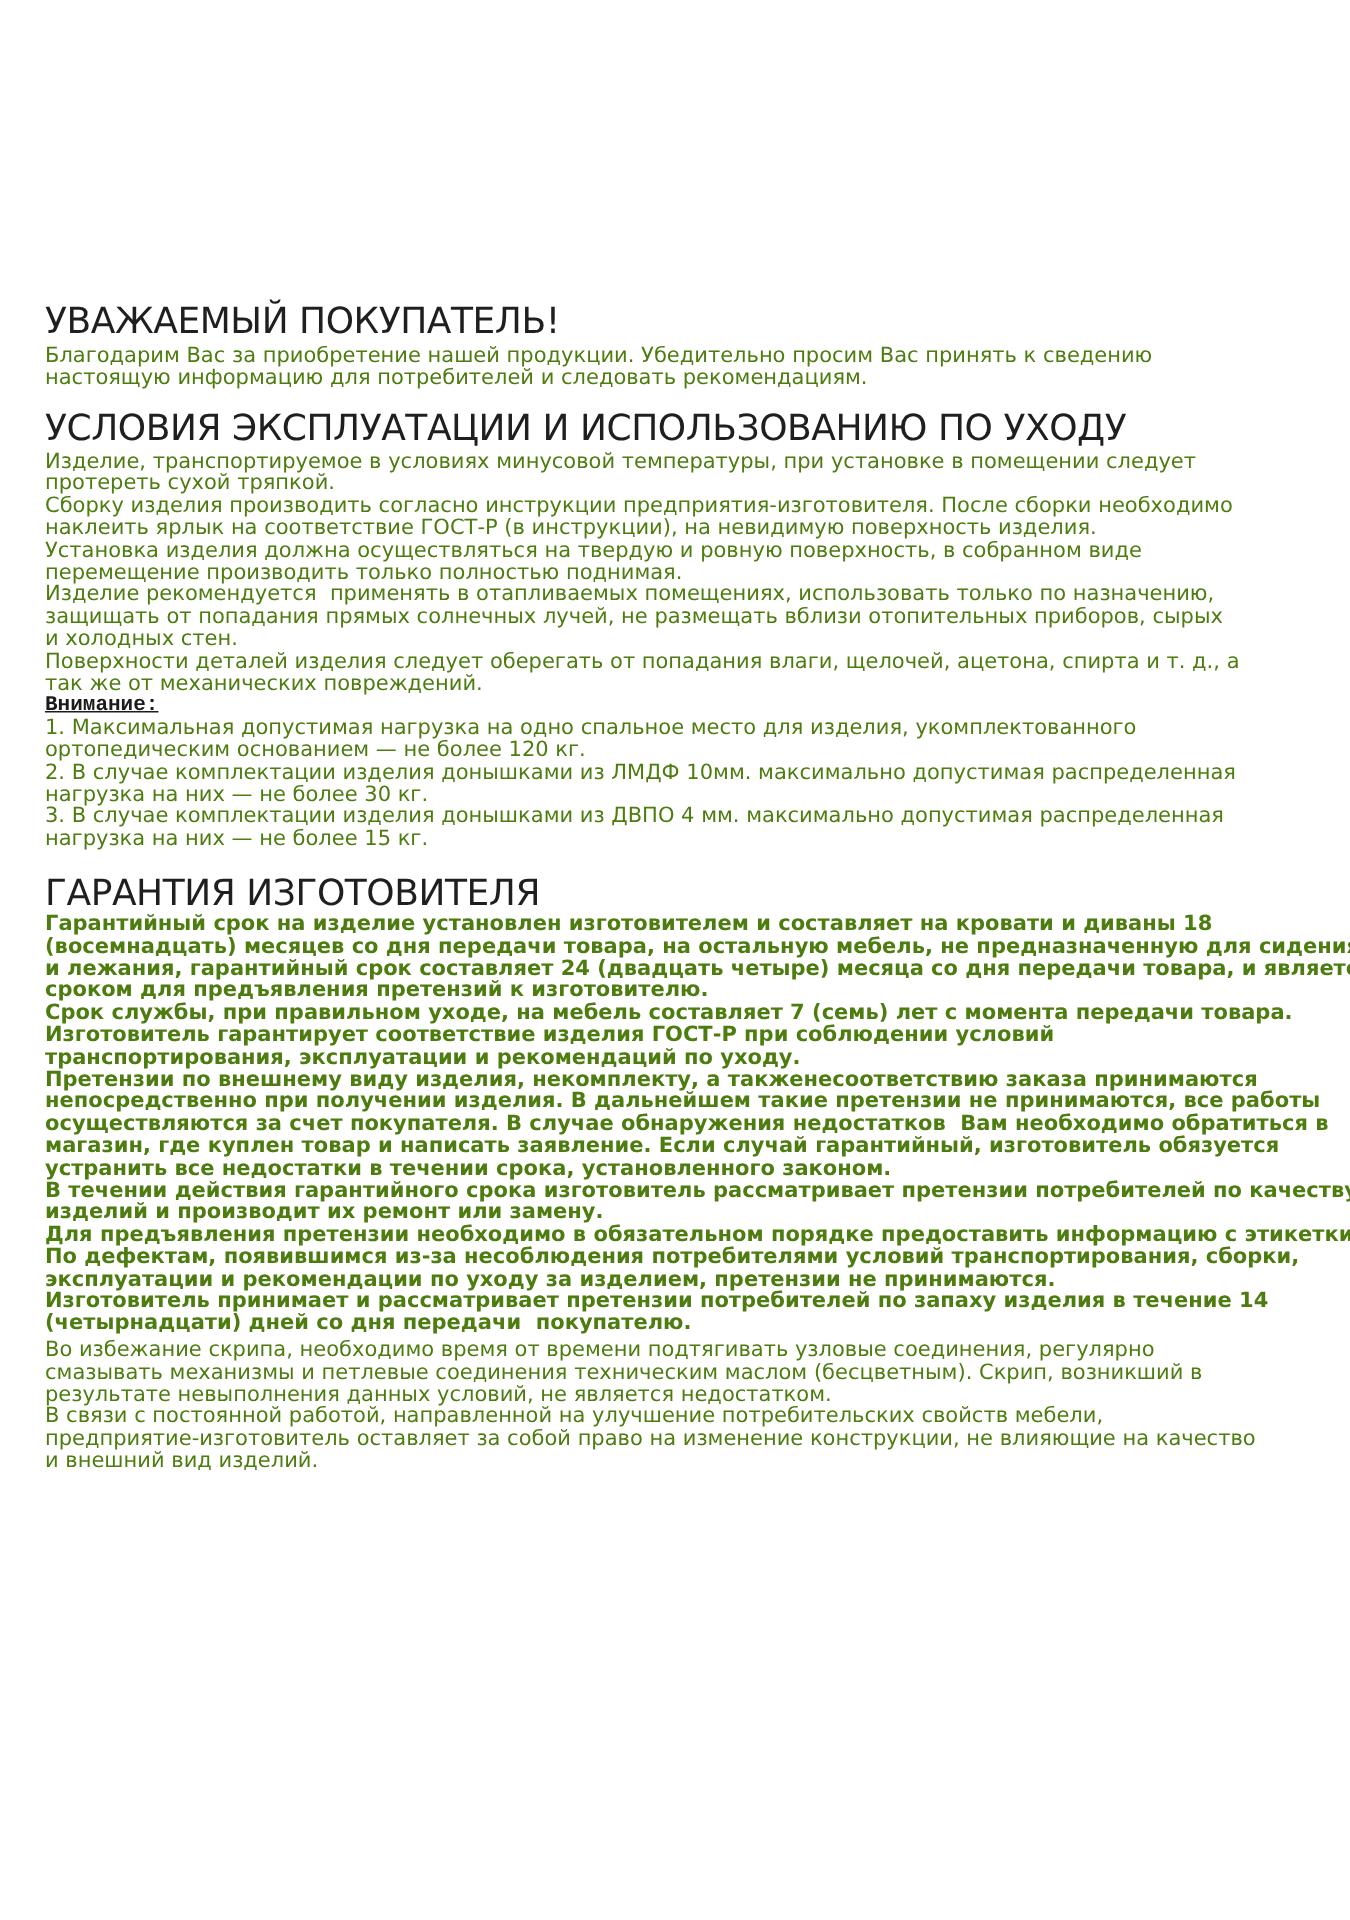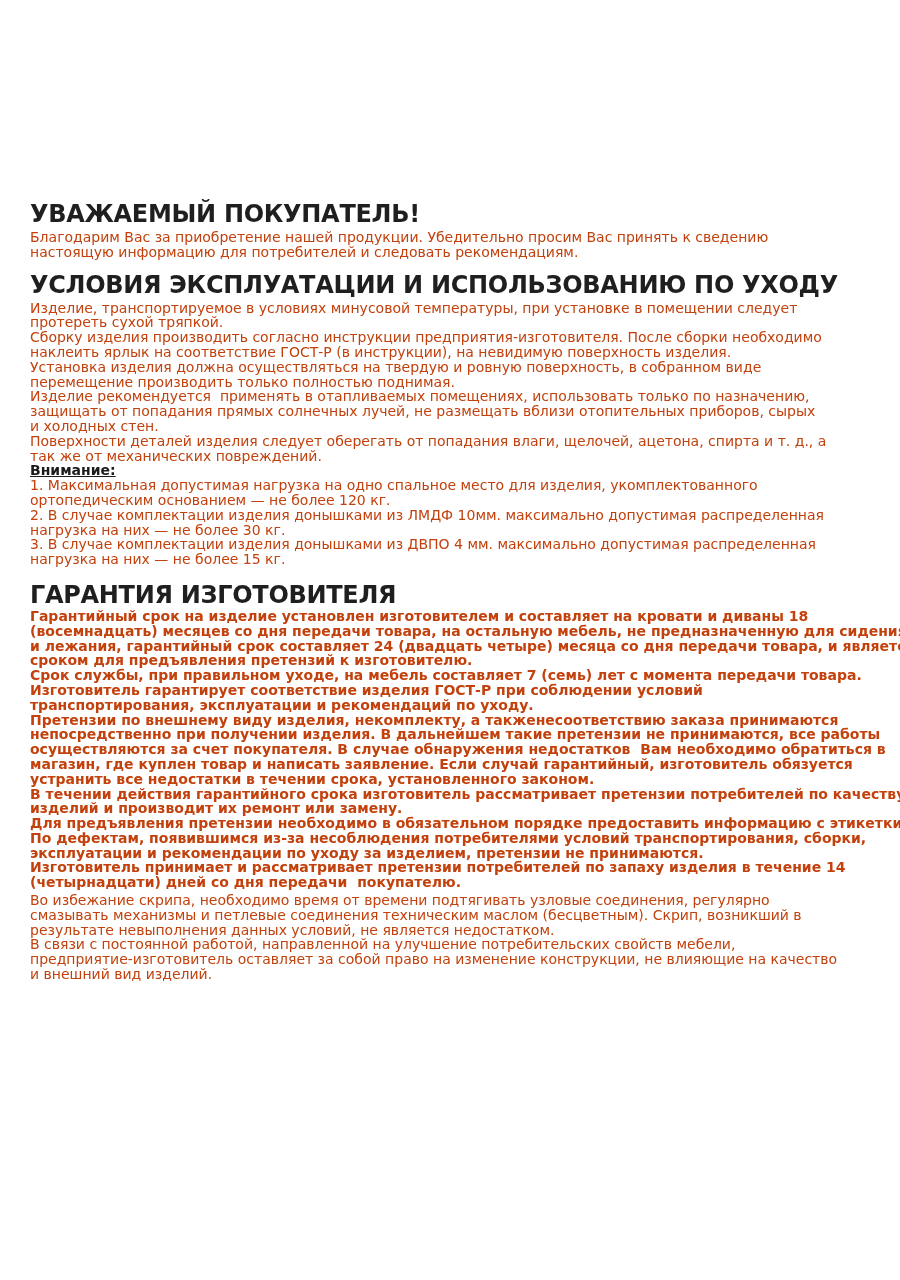--- a/index.html
+++ b/index.html
@@ -16,48 +16,49 @@
     overflow: hidden;
   }
   .doc {
     position: absolute;
     left: 30px;
     top: 201px;
     width: 848px;
   }
   .heading {
     font-size: 24px;
-    font-weight: 700;
+    font-weight: 400;
     line-height: 26px;
     letter-spacing: -0.3px;
     margin: 0;
     white-space: pre;
     color: #1f1f1f;
   }
   .body-text {
     font-size: 14px;
     line-height: 14.8px;
     margin: 0;
     white-space: pre;
-    color: #c2410c;
+    color: #4d7c0f;
   }
   .mt-p1     { margin-top: 3px; }
   .mt-h2     { margin-top: 12px; }
   .mt-body   { margin-top: 3px; }
   .mt-h3     { margin-top: 15px; }
   .mt-body2  { margin-top: 1px; font-weight: bold; }
   .mt-h4     { margin-top: 10px; }
   .warning-label {
     font-size: 14px;
     line-height: 14.8px;
     margin: 0;
     font-weight: bold;
     text-decoration: underline;
     white-space: pre;
     display: block;
+    font-family: Liberation Mono, monospace;
   }
 </style>
 </head>
 <body>
 
 <div class="doc">
 
   <h1 class="heading">УВАЖАЕМЫЙ ПОКУПАТЕЛЬ!</h1>
   <p class="body-text mt-p1">Благодарим Вас за приобретение нашей продукции. Убедительно просим Вас принять к сведению
 настоящую информацию для потребителей и следовать рекомендациям.</p>

